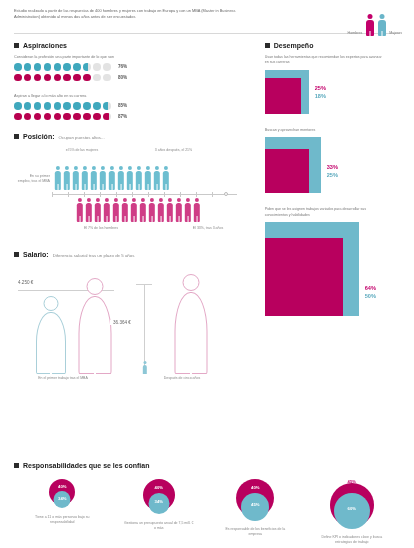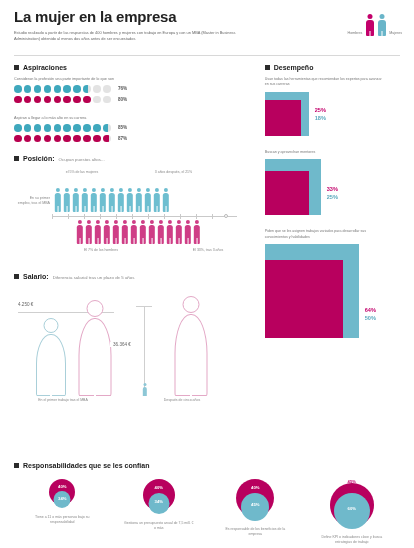--- a/index.html
+++ b/index.html
@@ -213,21 +213,20 @@
     font-size: 3.5px; color: #888; line-height: 1.4;
     margin: 4px auto 0 auto; width: 72px;
   }
 </style>
 </head>
 <body>
 
 <div class="page">
 
   <div class="header">
-    <div class="title">La mujer en la empresa</div>
     <div class="subtitle">Estudio realizado a partir de las respuestas de 400 hombres y mujeres con trabajo en Europa y con un MBA (Master in Business Administration) obtenido al menos dos años antes de ser encuestados</div>
 
     <div class="legend">
       <span class="legend-label">Hombres</span>
       <span class="fig-icon f-m">
         <span class="head"></span>
           <span class="body"></span>
           <span class="leg"></span>
       </span>
       <span class="fig-icon f-w">

